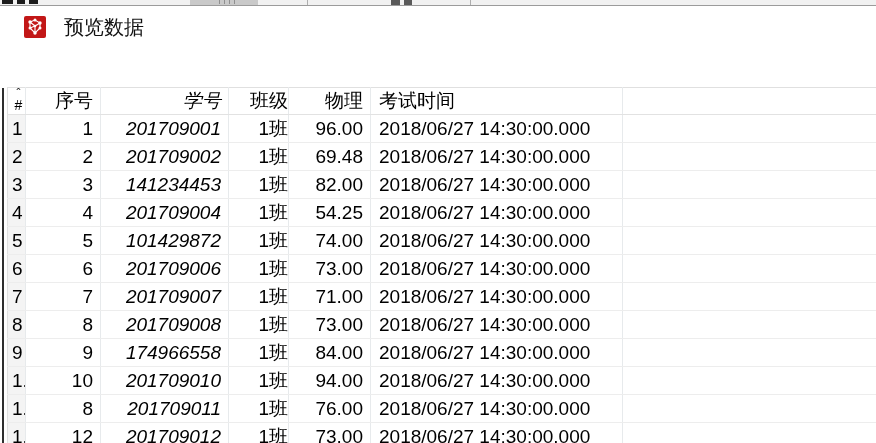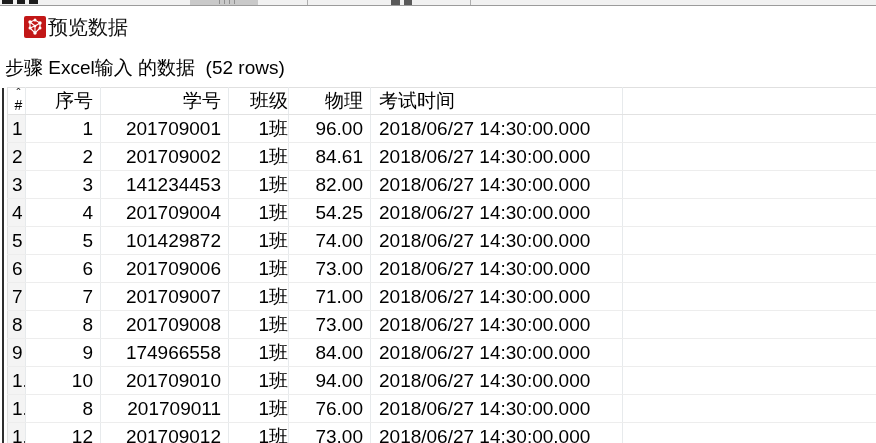--- a/index.html
+++ b/index.html
@@ -28,21 +28,21 @@
   .d1 { left: 391px; width: 9px; } .d2 { left: 404px; width: 8px; background: #7a7a7a; }
 
   
   .dialog {
     position: absolute; top: 5px; left: 0; right: 0; bottom: 0;
     background: #ffffff;
     border-top: 1px solid #9b9b9b;
   }
   .titlebar {
     position: absolute; top: 0; left: 0; right: 0; height: 42px;
-    display: flex; align-items: center; padding-left: 24px; gap: 2px;
+    display: flex; align-items: center; padding-left: 24px; gap: 18px;
     background: #ffffff;
   }
   .app-icon { width: 22px; height: 22px; flex: 0 0 auto; }
   .title-text { font-size: 20px; color: #111111; }
 
   .subtitle {
     position: absolute; left: 5px; top: 49px;
     font-size: 19px; white-space: pre; color: #000000;
   }
 
@@ -55,21 +55,21 @@
   }
   .grid th, .grid td {
     padding: 0; font-weight: normal; white-space: nowrap; overflow: hidden;
     border-right: 1px solid #e7eaec; border-bottom: 1px solid #ededed;
     height: 28px; vertical-align: middle;
   }
   .grid thead th { height: 25px; border-bottom: 1px solid #e2e2e2; background: #ffffff; }
   
   .grid .c0 { text-align: left;  padding-left: 4px; }
   .grid .c1 { text-align: right; padding-right: 7px; }
-  .grid .c2 { text-align: right; padding-right: 7px; }
+  .grid .c2 { text-align: right; padding-right: 7px; font-style: italic; }
   .grid .c3 { text-align: right;  padding-left: 6px; }
   .grid .c4 { text-align: right; padding-right: 7px; }
   .grid .c5 { text-align: left;  padding-left: 8px; margin-left: 12px; }
   .grid .c6 { border-right: none; }
   .grid tbody .c0 { background: #f4f4f4; }
   
   th.rownum-hdr { text-align: center; padding: 0; }
   th.rownum-hdr .stack { display: flex; flex-direction: column; align-items: center; justify-content: flex-start; height: 25px; }
   th.rownum-hdr .caret { font-size: 12px; line-height: 8px; margin-top: 1px; color: #222; }
   th.rownum-hdr .hash  { font-size: 14px; line-height: 15px; color: #000; }
@@ -110,21 +110,20 @@
         <circle cx="16" cy="7" r="1.7"></circle>
           <circle cx="6" cy="12" r="1.5"></circle>
         <circle cx="16" cy="12" r="1.5"></circle>
           <circle cx="11" cy="17" r="1.7"></circle>
         <circle cx="11" cy="10" r="1.3"></circle>
       </g>
     </svg>
     <span class="title-text">预览数据</span>
   </div>
 
-  <div class="subtitle">步骤 Excel输入 的数据  (52 rows)</div>
 
   <table class="grid">
     <colgroup>
       <col style="width:18px">
         <col style="width:75px">
         <col style="width:128px">
       <col style="width:60px">
         <col style="width:82px">
         <col style="width:252px">
         <col>
@@ -153,21 +152,21 @@
           <td class="c3">1班</td>
           <td class="c4">96.00</td>
           <td class="c5">2018/06/27 14:30:00.000</td>
           <td class="c6"></td>
         </tr>
         <tr>
           <td class="c0">2</td>
           <td class="c1">2</td>
           <td class="c2">201709002</td>
           <td class="c3">1班</td>
-          <td class="c4">84.61</td>
+          <td class="c4">69.48</td>
           <td class="c5">2018/06/27 14:30:00.000</td>
           <td class="c6"></td>
         </tr>
         <tr>
           <td class="c0">3</td>
           <td class="c1">3</td>
           <td class="c2">141234453</td>
           <td class="c3">1班</td>
           <td class="c4">82.00</td>
           <td class="c5">2018/06/27 14:30:00.000</td>

